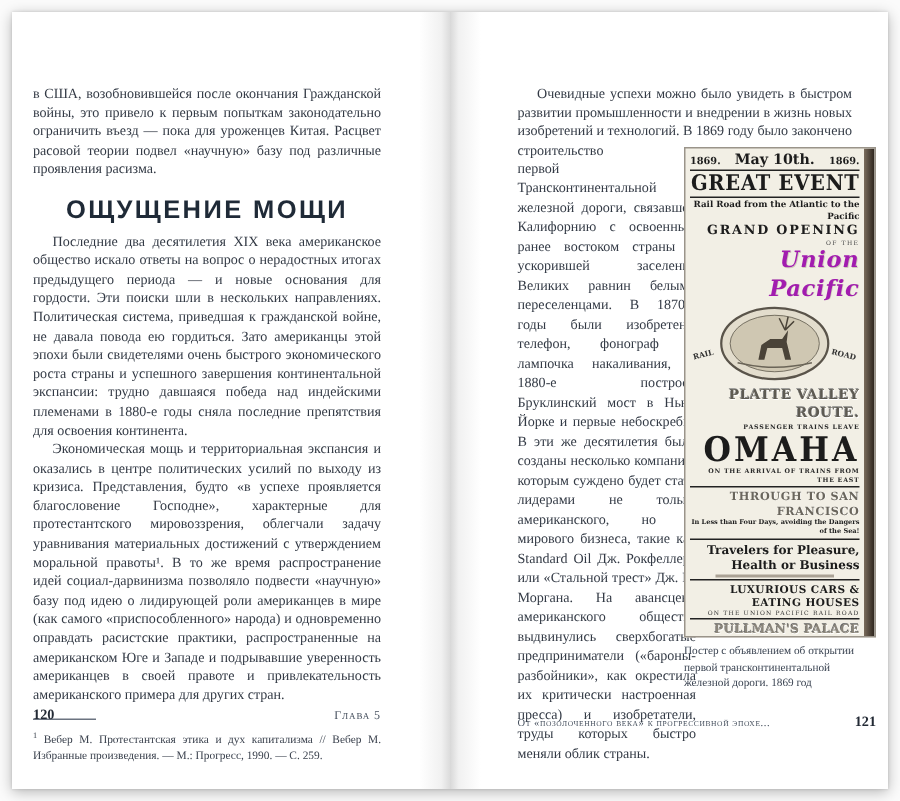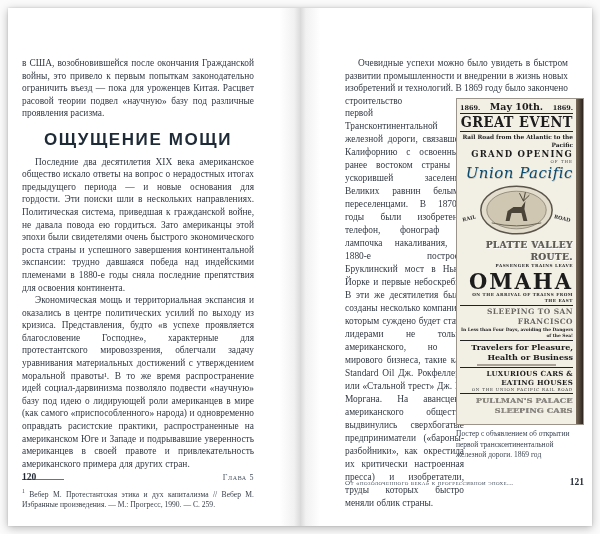--- a/index.html
+++ b/index.html
@@ -61,21 +61,21 @@
   }
   .p-rule{height:1px;background:#222;margin:1px 0;}
   .p-dates{display:flex;justify-content:space-between;align-items:baseline;}
   .p-date{font-size:6.5px;font-weight:bold;}
   .p-daytitle{font-size:9.5px;font-weight:bold;}
   .p-headline{font-size:13px;font-weight:bold;letter-spacing:0.5px;line-height:15px;transform:scaleY(1.1);}
   .p-subline{font-size:5.8px;font-weight:bold;line-height:8px;}
   .p-grand{font-size:8.5px;font-weight:bold;letter-spacing:1.2px;line-height:10px;}
   .p-ofthe{font-size:4px;letter-spacing:1px;line-height:5px;color:#444;}
   .p-brand{
-    font-size:15px;font-style:italic;font-weight:normal;color:#0c4a6e;
+    font-size:15px;font-style:italic;font-weight:bold;color:#a21caf;
     line-height:19px;text-shadow:0.5px 0.5px 0 #cfc9ba;letter-spacing:0.5px;
   }
   .p-oval{position:relative;height:56px;margin:0 2px;}
   .p-raillabel{position:absolute;left:0;top:32px;font-size:5px;font-weight:bold;transform:rotate(-14deg);color:#333;}
   .p-roadlabel{position:absolute;right:0;top:32px;font-size:5px;font-weight:bold;transform:rotate(14deg);color:#333;}
   .p-route{font-size:9px;font-weight:bold;color:#5d5a52;letter-spacing:0.4px;line-height:12px;text-shadow:0.5px 0.5px 0 #fff, -0.5px -0.5px 0 #888;}
   .p-tiny{font-size:4.2px;letter-spacing:0.5px;line-height:6px;color:#2a2a2a;font-weight:bold;}
   .p-city{font-size:21px;font-weight:bold;letter-spacing:2px;line-height:23px;transform:scaleY(1.08);}
   .p-through{font-size:7.5px;font-weight:bold;color:#6a665d;letter-spacing:0.4px;line-height:10px;text-shadow:0.4px 0.4px 0 #fff;}
   .p-fourdays{font-size:4.4px;font-weight:bold;line-height:6px;color:#222;}
@@ -143,21 +143,21 @@
             <path d="M22 46 Q55 54 88 46" stroke="#7b7labs" stroke-width="0.5" fill="none" opacity="0.4"></path>
           </svg>
           <span class="p-raillabel">RAIL</span>
           <span class="p-roadlabel">ROAD</span>
         </div>
         <div class="p-route">PLATTE VALLEY ROUTE.</div>
         <div class="p-tiny">PASSENGER TRAINS LEAVE</div>
         <div class="p-city">OMAHA</div>
         <div class="p-tiny">ON THE ARRIVAL OF TRAINS FROM THE EAST</div>
         <div class="p-rule"></div>
-        <div class="p-through">SLEEPING TO SAN FRANCISCO</div>
+        <div class="p-through">THROUGH TO SAN FRANCISCO</div>
         <div class="p-fourdays">In Less than Four Days, avoiding the Dangers of the Sea!</div>
         <div class="p-rule"></div>
         <div class="p-travelers">Travelers for Pleasure, Health or Business</div>
         <div class="micro narrow"></div>
         <div class="p-rule"></div>
         <div class="p-lux">LUXURIOUS CARS &amp; EATING HOUSES</div>
         <div class="p-luxsub">ON THE UNION PACIFIC RAIL ROAD</div>
         <div class="p-rule"></div>
         <div class="p-pullman">PULLMAN'S PALACE SLEEPING CARS</div>
 

